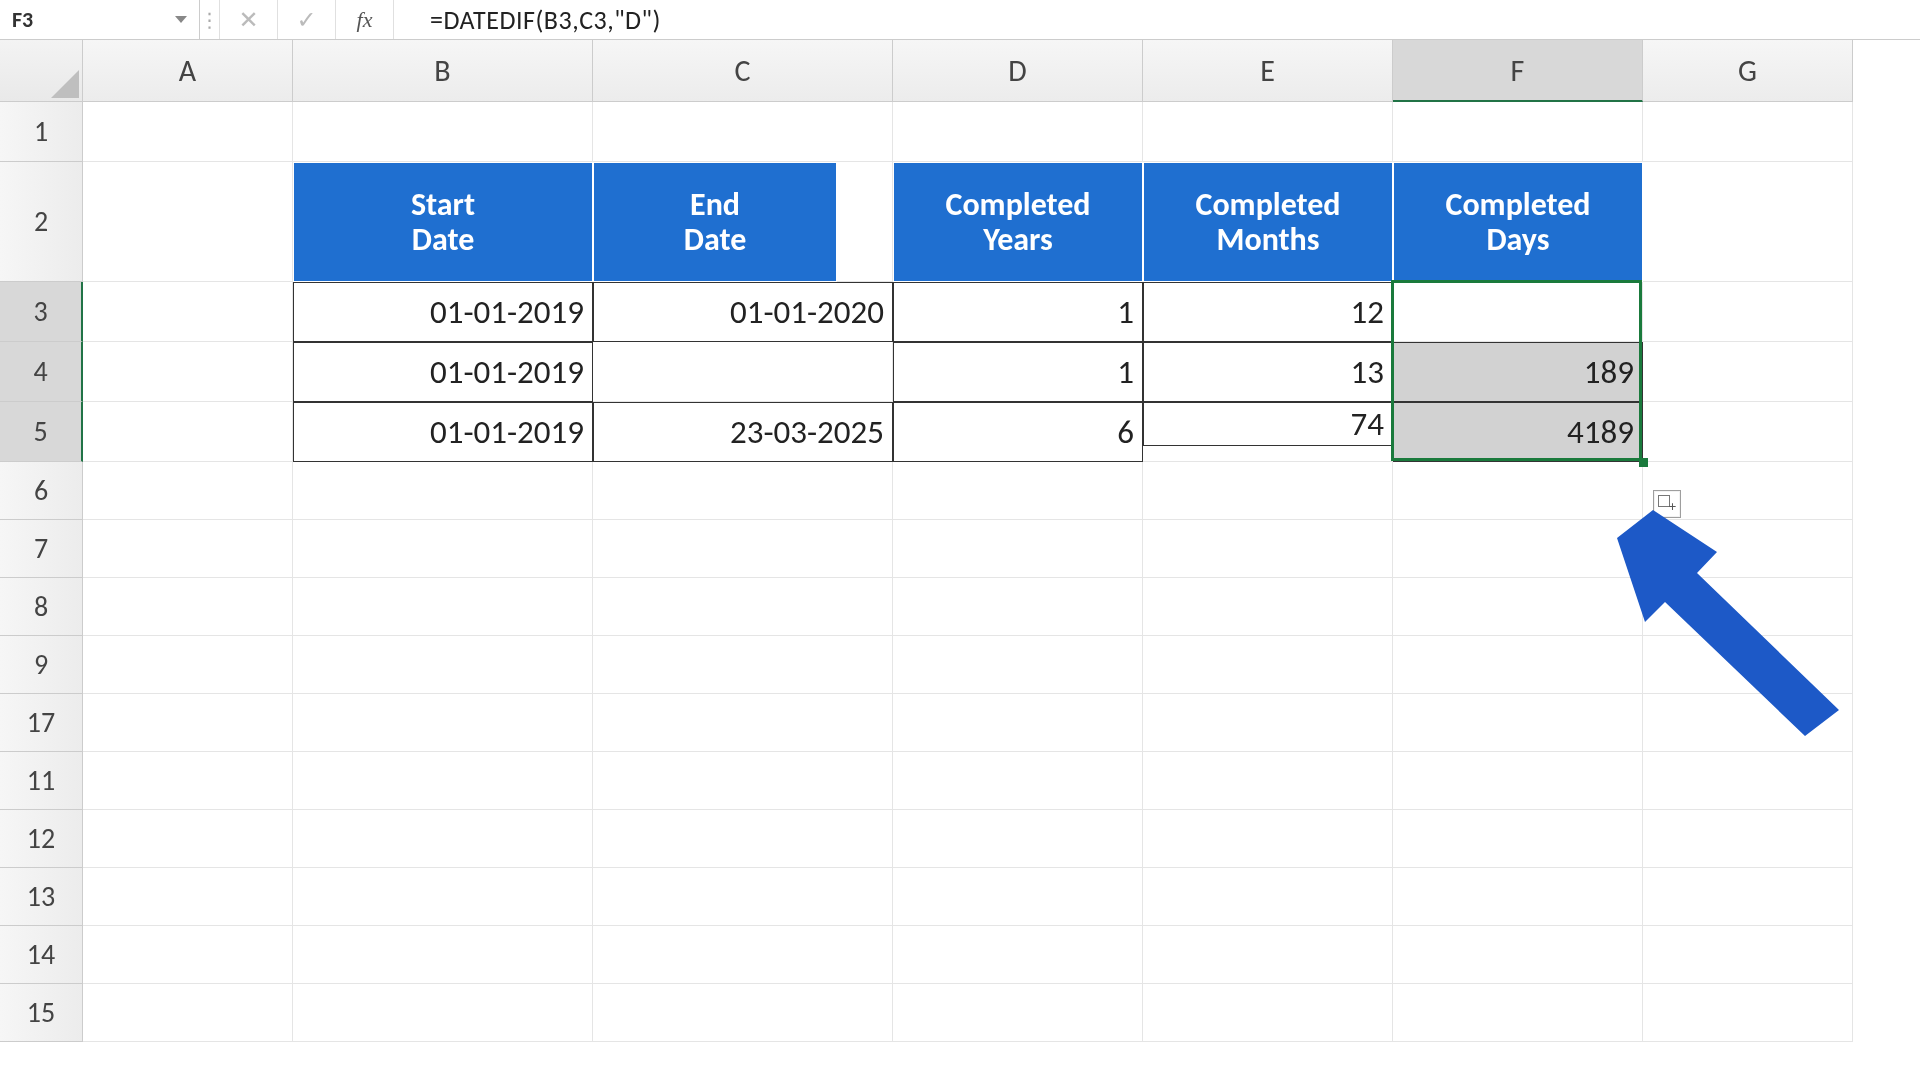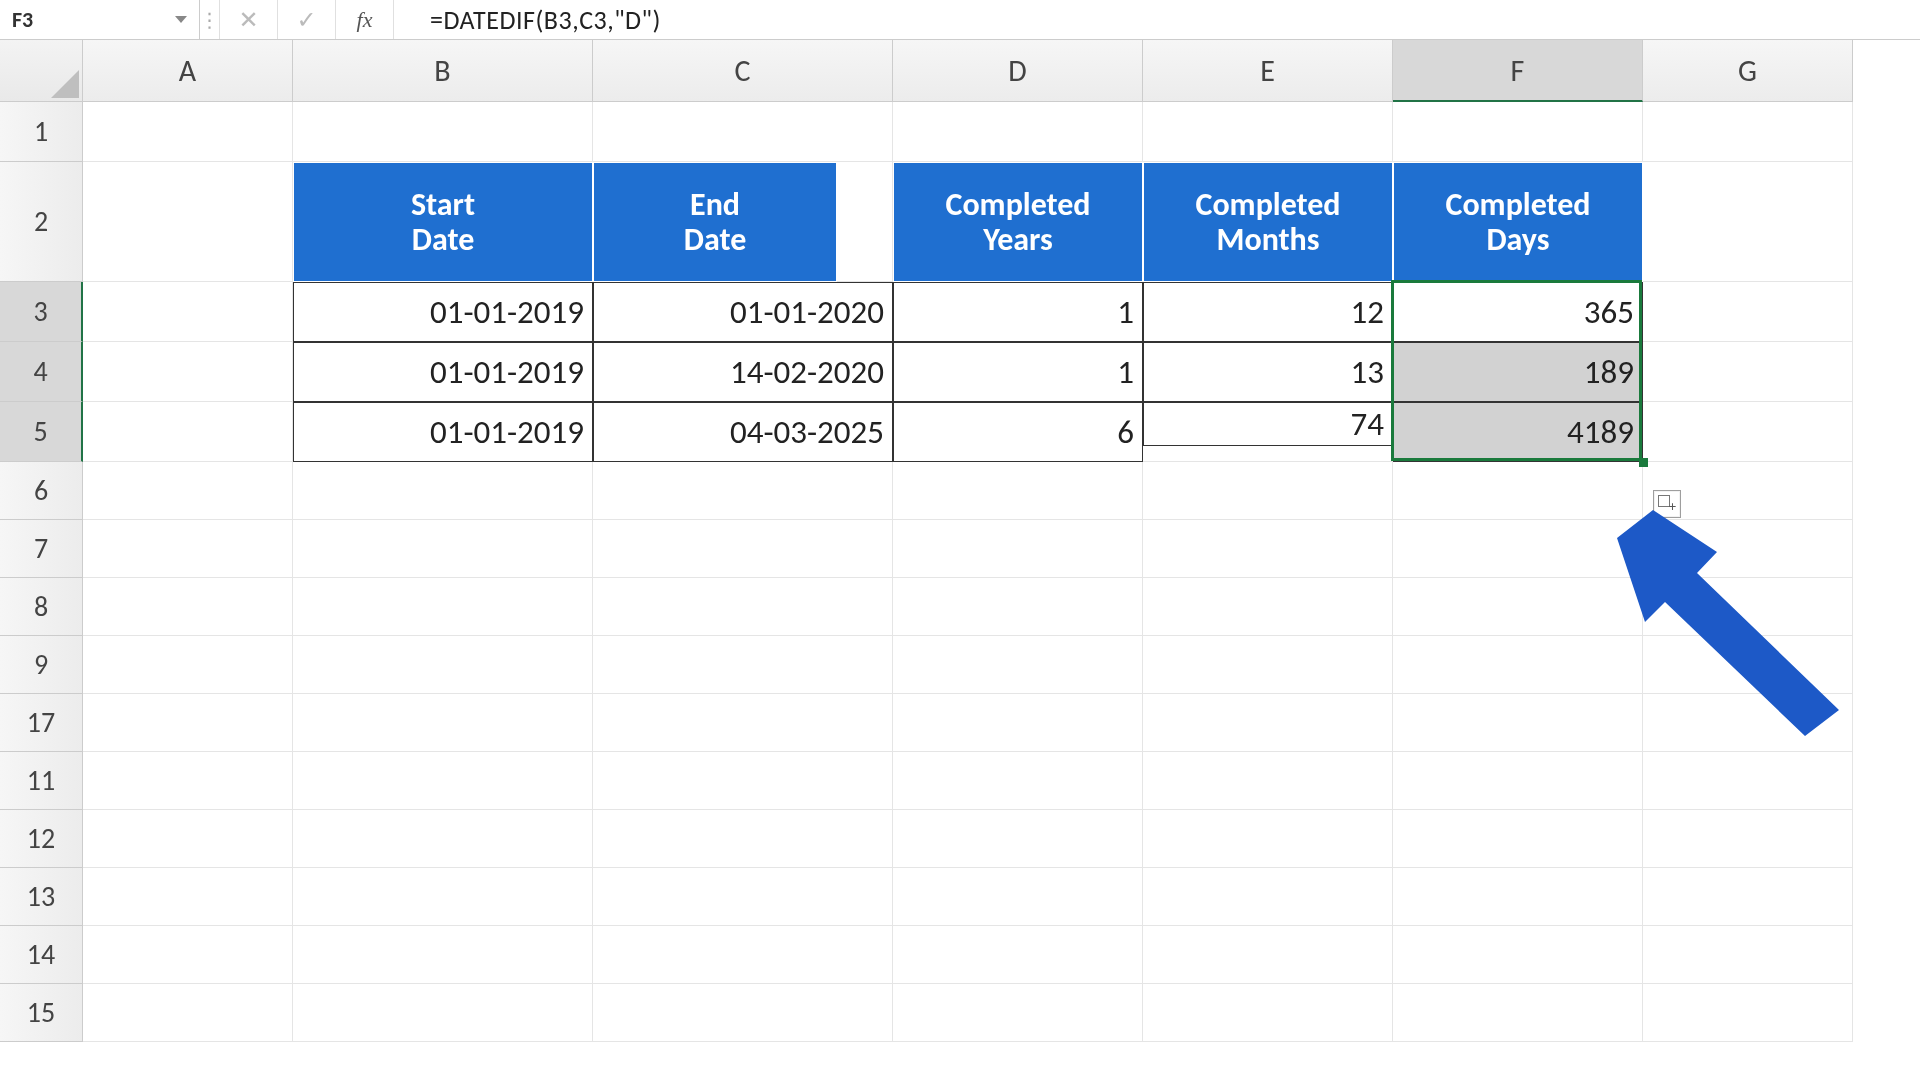--- a/index.html
+++ b/index.html
@@ -310,28 +310,26 @@
     <div class="cell" style="left: 1643px; top: 944px; width: 210px; height: 58px;"></div>
     <div class="cell tbl-header" style="left: 293px; top: 122px; width: 300px; height: 120px; padding: 0px 6px;">Start<br>Date</div>
     <div class="cell tbl-header" style="left: 593px; top: 122px; width: 244px; height: 120px; padding: 0px 24px;">End<br>Date</div>
     <div class="cell tbl-header" style="left: 893px; top: 122px; width: 250px; height: 120px; padding: 0px 6px;">Completed<br>Years</div>
     <div class="cell tbl-header" style="left: 1143px; top: 122px; width: 250px; height: 120px; padding: 0px 6px;">Completed<br>Months</div>
     <div class="cell tbl-header" style="left: 1393px; top: 122px; width: 250px; height: 120px; padding: 0px 6px;">Completed<br>Days</div>
     <div class="cell tbl-cell" style="left: 293px; top: 242px; width: 300px; height: 60px;">01-01-2019</div>
     <div class="cell tbl-cell" style="left: 593px; top: 242px; width: 300px; height: 60px;">01-01-2020</div>
     <div class="cell tbl-cell" style="left: 893px; top: 242px; width: 250px; height: 60px;">1</div>
     <div class="cell tbl-cell" style="left: 1143px; top: 242px; width: 250px; height: 60px;">12</div>
-    <div class="cell tbl-cell" style="left: 1393px; top: 242px; width: 250px; height: 60px;">365</div>
     <div class="cell tbl-cell" style="left: 293px; top: 302px; width: 300px; height: 60px;">01-01-2019</div>
-    <div class="cell tbl-cell" style="left: 593px; top: 302px; width: 300px; height: 60px;">14-02-2020</div>
     <div class="cell tbl-cell" style="left: 893px; top: 302px; width: 250px; height: 60px;">1</div>
     <div class="cell tbl-cell" style="left: 1143px; top: 302px; width: 250px; height: 60px;">13</div>
     <div class="cell tbl-cell filled" style="left: 1393px; top: 302px; width: 250px; height: 60px;">189</div>
     <div class="cell tbl-cell" style="left: 293px; top: 362px; width: 300px; height: 60px;">01-01-2019</div>
-    <div class="cell tbl-cell" style="left: 593px; top: 362px; width: 300px; height: 60px;">04-03-2025</div>
+    <div class="cell tbl-cell" style="left: 593px; top: 362px; width: 300px; height: 60px;">23-03-2025</div>
     <div class="cell tbl-cell" style="left: 893px; top: 362px; width: 250px; height: 60px;">6</div>
     <div class="cell tbl-cell" style="left: 1143px; top: 362px; width: 250px; height: 44px;">74</div>
     <div class="cell tbl-cell filled" style="left: 1393px; top: 362px; width: 250px; height: 60px;">4189</div>
     <div class="sel-rect" style="left: 1391px; top: 240px; width: 251px; height: 181px;"></div>
     <div class="fill-handle" style="left: 1639px; top: 418px;"></div>
     <div class="autofill-btn" style="left: 1653px; top: 450px;"></div>
   </div>
 
 <svg class="arrow" style="left:1595px; top:510px;" width="260" height="230" viewBox="0 0 260 230">
   <polygon points="58,0  122,42  102,63  244,200  210,226  70,92  50,112  22,28" fill="#1d59c7"></polygon>

